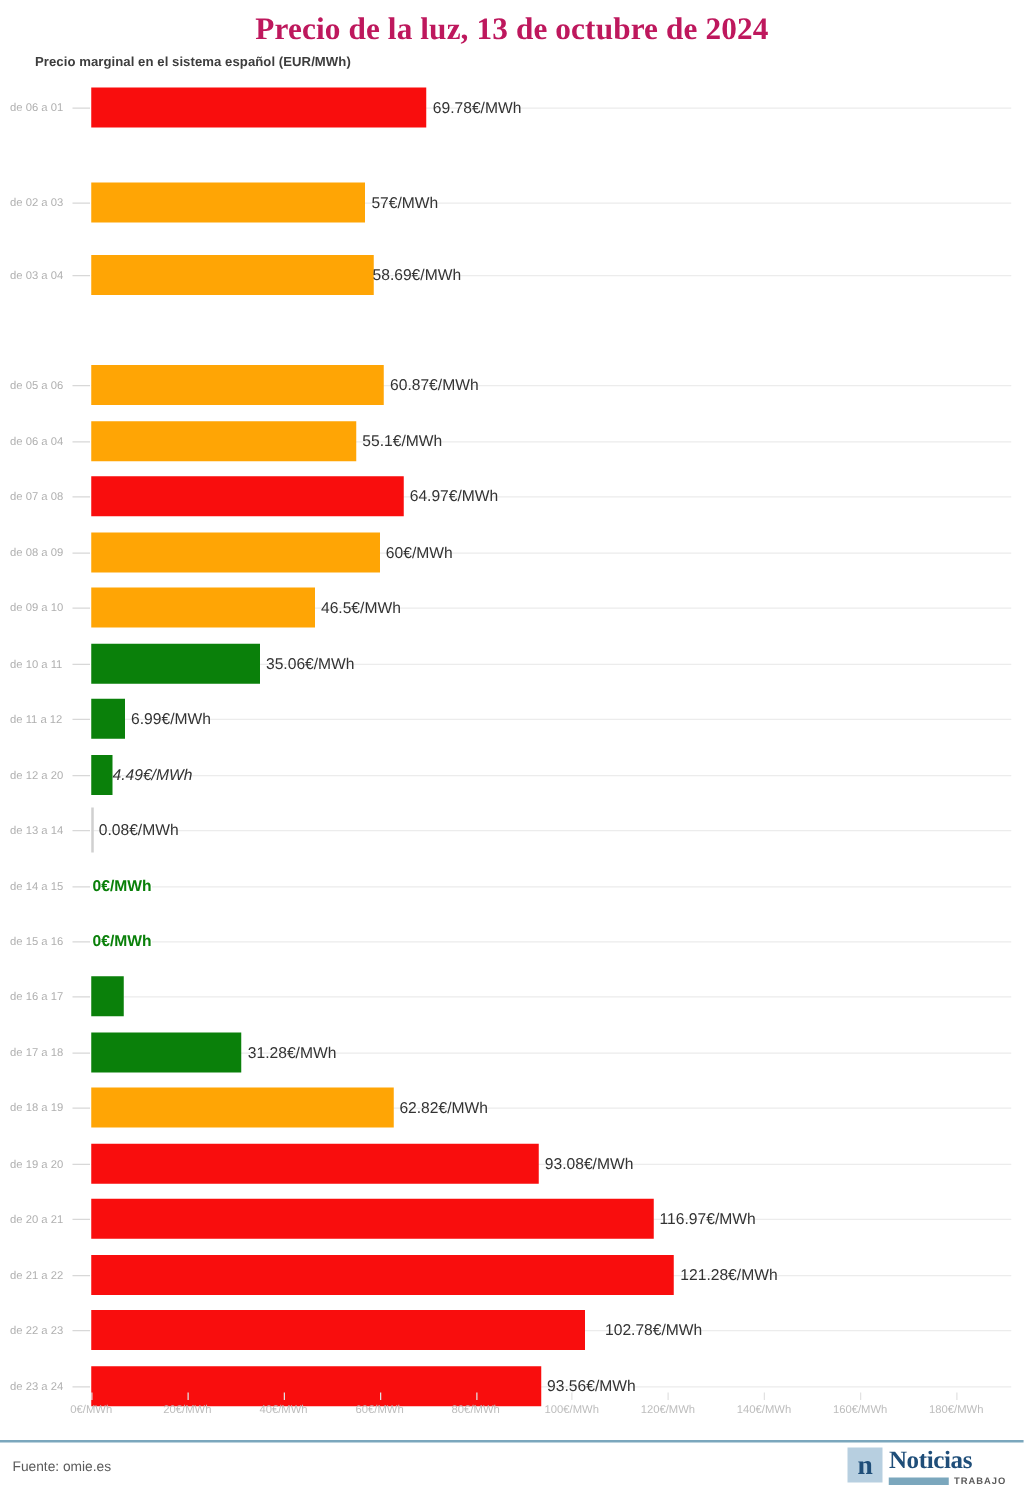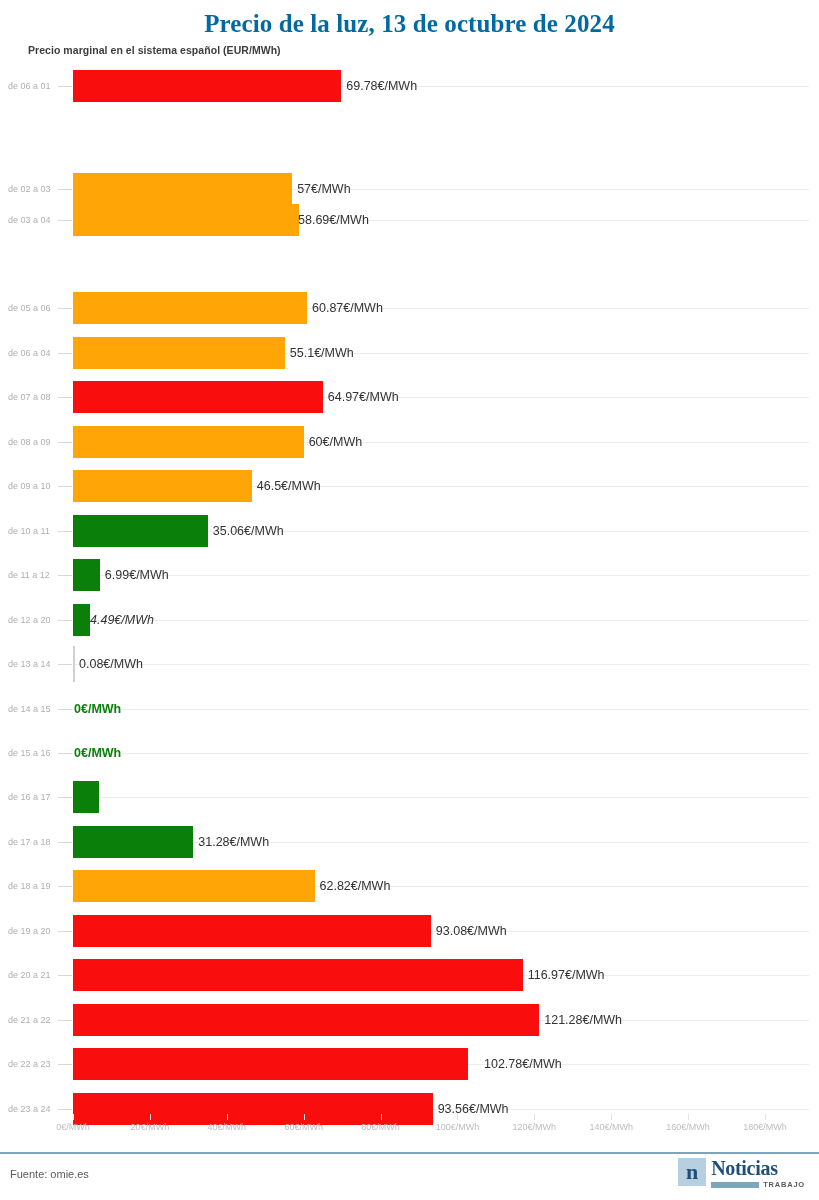--- a/index.html
+++ b/index.html
@@ -8,21 +8,21 @@
     background:#ffffff;
     font-family:"Liberation Sans", sans-serif;
     overflow:hidden;
     position:relative;
   }
   #chart-title{
     text-align:center;
     font-family:"Liberation Serif", serif;
     font-weight:bold;
     font-size:25px;
-    color:#0369a1;
+    color:#be185d;
     letter-spacing:0.1px;
     margin:0;
     padding-top:8px;
     height:32px;
     line-height:32px;
   }
   #chart-subtitle{
     position:absolute;
     left:28px; top:44px;
     font-size:10.5px;
@@ -180,21 +180,21 @@
 <div id="chart-subtitle">Precio marginal en el sistema español (EUR/MWh)</div>
 
 <div id="plot-area">
     <div class="row" style="top: 0px;">
       <div class="gridline"></div>
       <div class="tick-dash"></div>
       <div class="row-label">de 06 a 01</div>
       <div class="bar" style="width: 268.265px; background: rgb(249, 13, 13);"></div>
       <div class="value-label" style="left: 346.265px;">69.78€/MWh</div>
     </div>
-    <div class="row" style="top: 103px;">
+    <div class="row" style="top: 76px;">
       <div class="gridline"></div>
       <div class="tick-dash"></div>
       <div class="row-label">de 02 a 03</div>
       <div class="bar" style="width: 219.133px; background: rgb(255, 165, 5);"></div>
       <div class="value-label" style="left: 297.133px;">57€/MWh</div>
     </div>
     <div class="row" style="top: 133.35px;">
       <div class="gridline"></div>
       <div class="tick-dash"></div>
       <div class="row-label">de 03 a 04</div>

